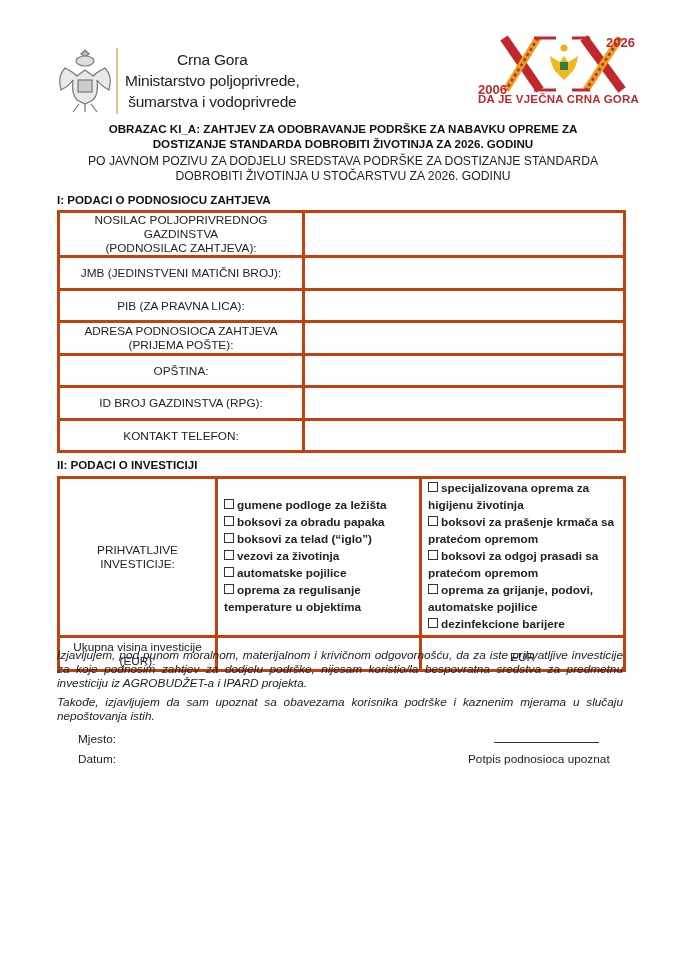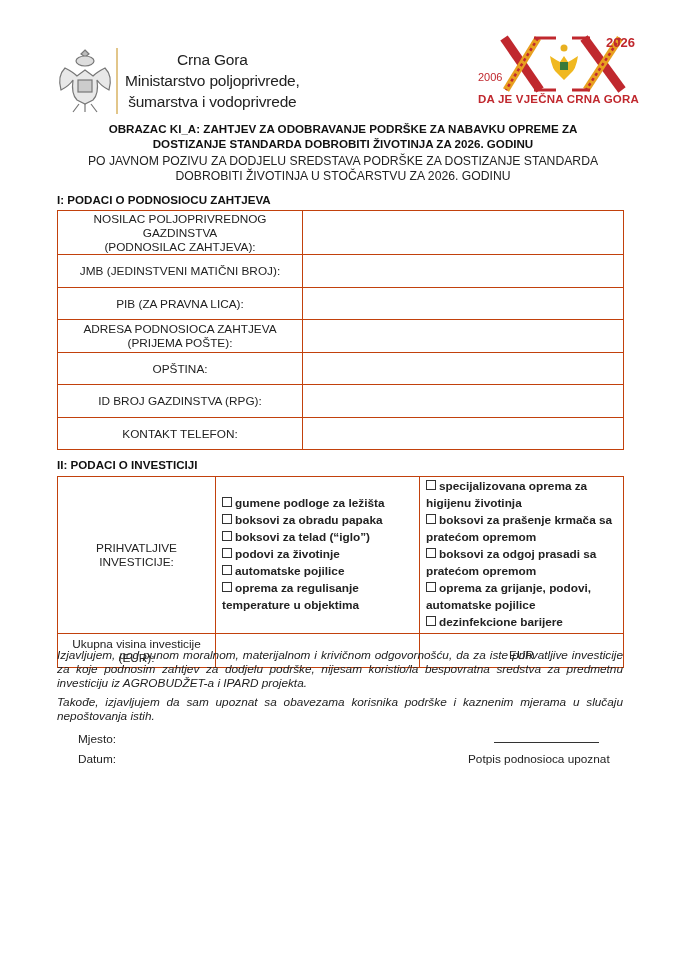--- a/index.html
+++ b/index.html
@@ -9,30 +9,30 @@
     }
     .abs { position: absolute; }
 
     
     .crest { left: 55px; top: 46px; width: 60px; height: 70px; }
     .vbar { left: 116px; top: 48px; width: 2px; height: 66px; background: #e2c68a; }
     .ministry { left: 125px; top: 49px; font-size: 15.5px; line-height: 21px; color: #222; letter-spacing: -0.2px; text-align: center; }
     .ministry div { white-space: nowrap; }
     .jubilee { left: 478px; top: 34px; width: 165px; height: 75px; }
     .jub-2026 { position: absolute; right: 8px; top: 1px; font-size: 13px; font-weight: bold; color: #c0282e; }
-    .jub-2006 { position: absolute; left: 0px; top: 37px; font-size: 11px; font-weight: normal; color: #c0282e; }
+    .jub-2006 { position: absolute; left: 0px; top: 48px; font-size: 13px; font-weight: bold; color: #c0282e; }
     .jub-motto { position: absolute; left: 0px; top: 59px; font-size: 11.5px; color: #c0282e; white-space: nowrap; letter-spacing: 0.2px; font-weight: bold; }
 
     .title { left: 60px; width: 566px; top: 121px; text-align: center; font-weight: bold; font-size: 11.6px; line-height: 15px; color: #111; }
     .subtitle { left: 60px; width: 566px; top: 154px; text-align: center; font-size: 12.2px; line-height: 15px; color: #222; }
     .section-h { font-weight: bold; font-size: 11.6px; color: #111; left: 57px; }
 
     
     table.grid { border-collapse: collapse; position: absolute; table-layout: fixed; }
-    table.grid td { border: 1px solid #c2410c; padding: 0; font-size: 11.8px; color: #222; margin-top: 36px; }
+    table.grid td { border: 3px solid #c2410c; padding: 0; font-size: 11.8px; color: #222; margin-top: 36px; }
     td.lbl { text-align: center; line-height: 14px; }
     .cells { display: flex; height: 100%; }
     .cells span { flex: 1; border-left: 1px solid #555; height: 100%; }
     .cells span:first-child { border-left: none; }
 
     
     td.opts { vertical-align: top; font-size: 11.8px; line-height: 17px; padding: 4px 6px 2px 6px !important; font-weight: bold; }
     td.opts div { white-space: normal; }
     .box { display: inline-block; width: 8px; height: 8px; border: 1px solid #333; margin-right: 3px; vertical-align: 0px; }
 
@@ -190,21 +190,21 @@
   <tbody>
       <tr style="height:128px">
     <td class="lbl">
       <div>PRIHVATLJIVE</div>
       <div>INVESTICIJE:</div>
     </td>
     <td class="opts" style="vertical-align:middle; padding-top:0 !important;">
       <div><span class="box"></span><span>gumene podloge za ležišta</span></div>
       <div><span class="box"></span><span>boksovi za obradu papaka</span></div>
       <div><span class="box"></span><span>boksovi za telad (“iglo”)</span></div>
-      <div><span class="box"></span><span>podovi za životinje</span></div>
+      <div><span class="box"></span><span>vezovi za životinja</span></div>
       <div><span class="box"></span><span>automatske pojilice</span></div>
       <div><span class="box"></span><span>oprema za regulisanje temperature u objektima</span></div>
     </td>
     <td class="opts" style="padding-top:1px !important;">
       <div><span class="box"></span><span>specijalizovana oprema za higijenu životinja</span></div>
       <div><span class="box"></span><span>boksovi za prašenje krmača sa pratećom opremom</span></div>
       <div><span class="box"></span><span>boksovi za odgoj prasadi sa pratećom opremom</span></div>
       <div><span class="box"></span><span>oprema za grijanje, podovi, automatske pojilice</span></div>
       <div><span class="box"></span><span>dezinfekcione barijere</span></div>
     </td>

